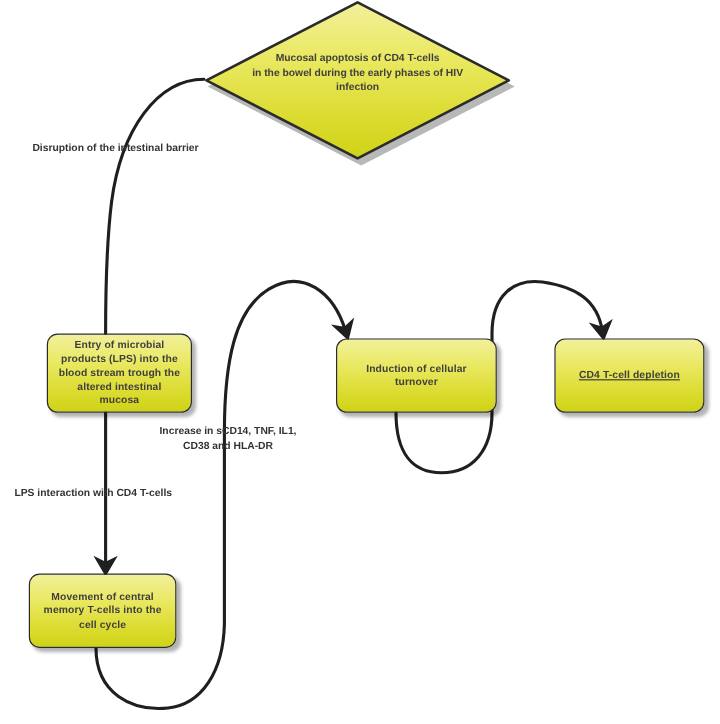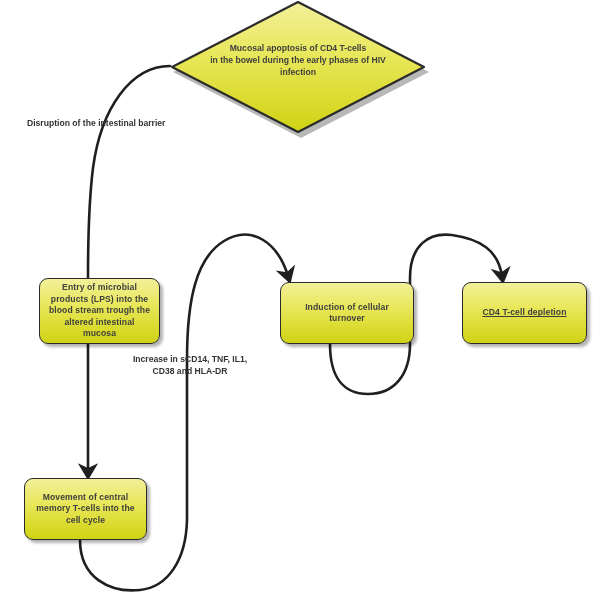--- a/index.html
+++ b/index.html
@@ -115,14 +115,15 @@
     <span class="node-text">Movement of central
 memory T-cells into the
 cell cycle</span>
   </div>
 
   <div class="edge-label" style="left:27px;top:117px;">Disruption of the intestinal barrier</div>
 
   <div class="edge-label center" style="left:106px;top:353px;width:168px;">Increase in sCD14, TNF, IL1,
 CD38 and HLA-DR</div>
 
+  <div class="edge-label" style="left:12px;top:404px;">LPS interaction with CD4 T-cells</div>
 
 </div>
 
 </body></html>

